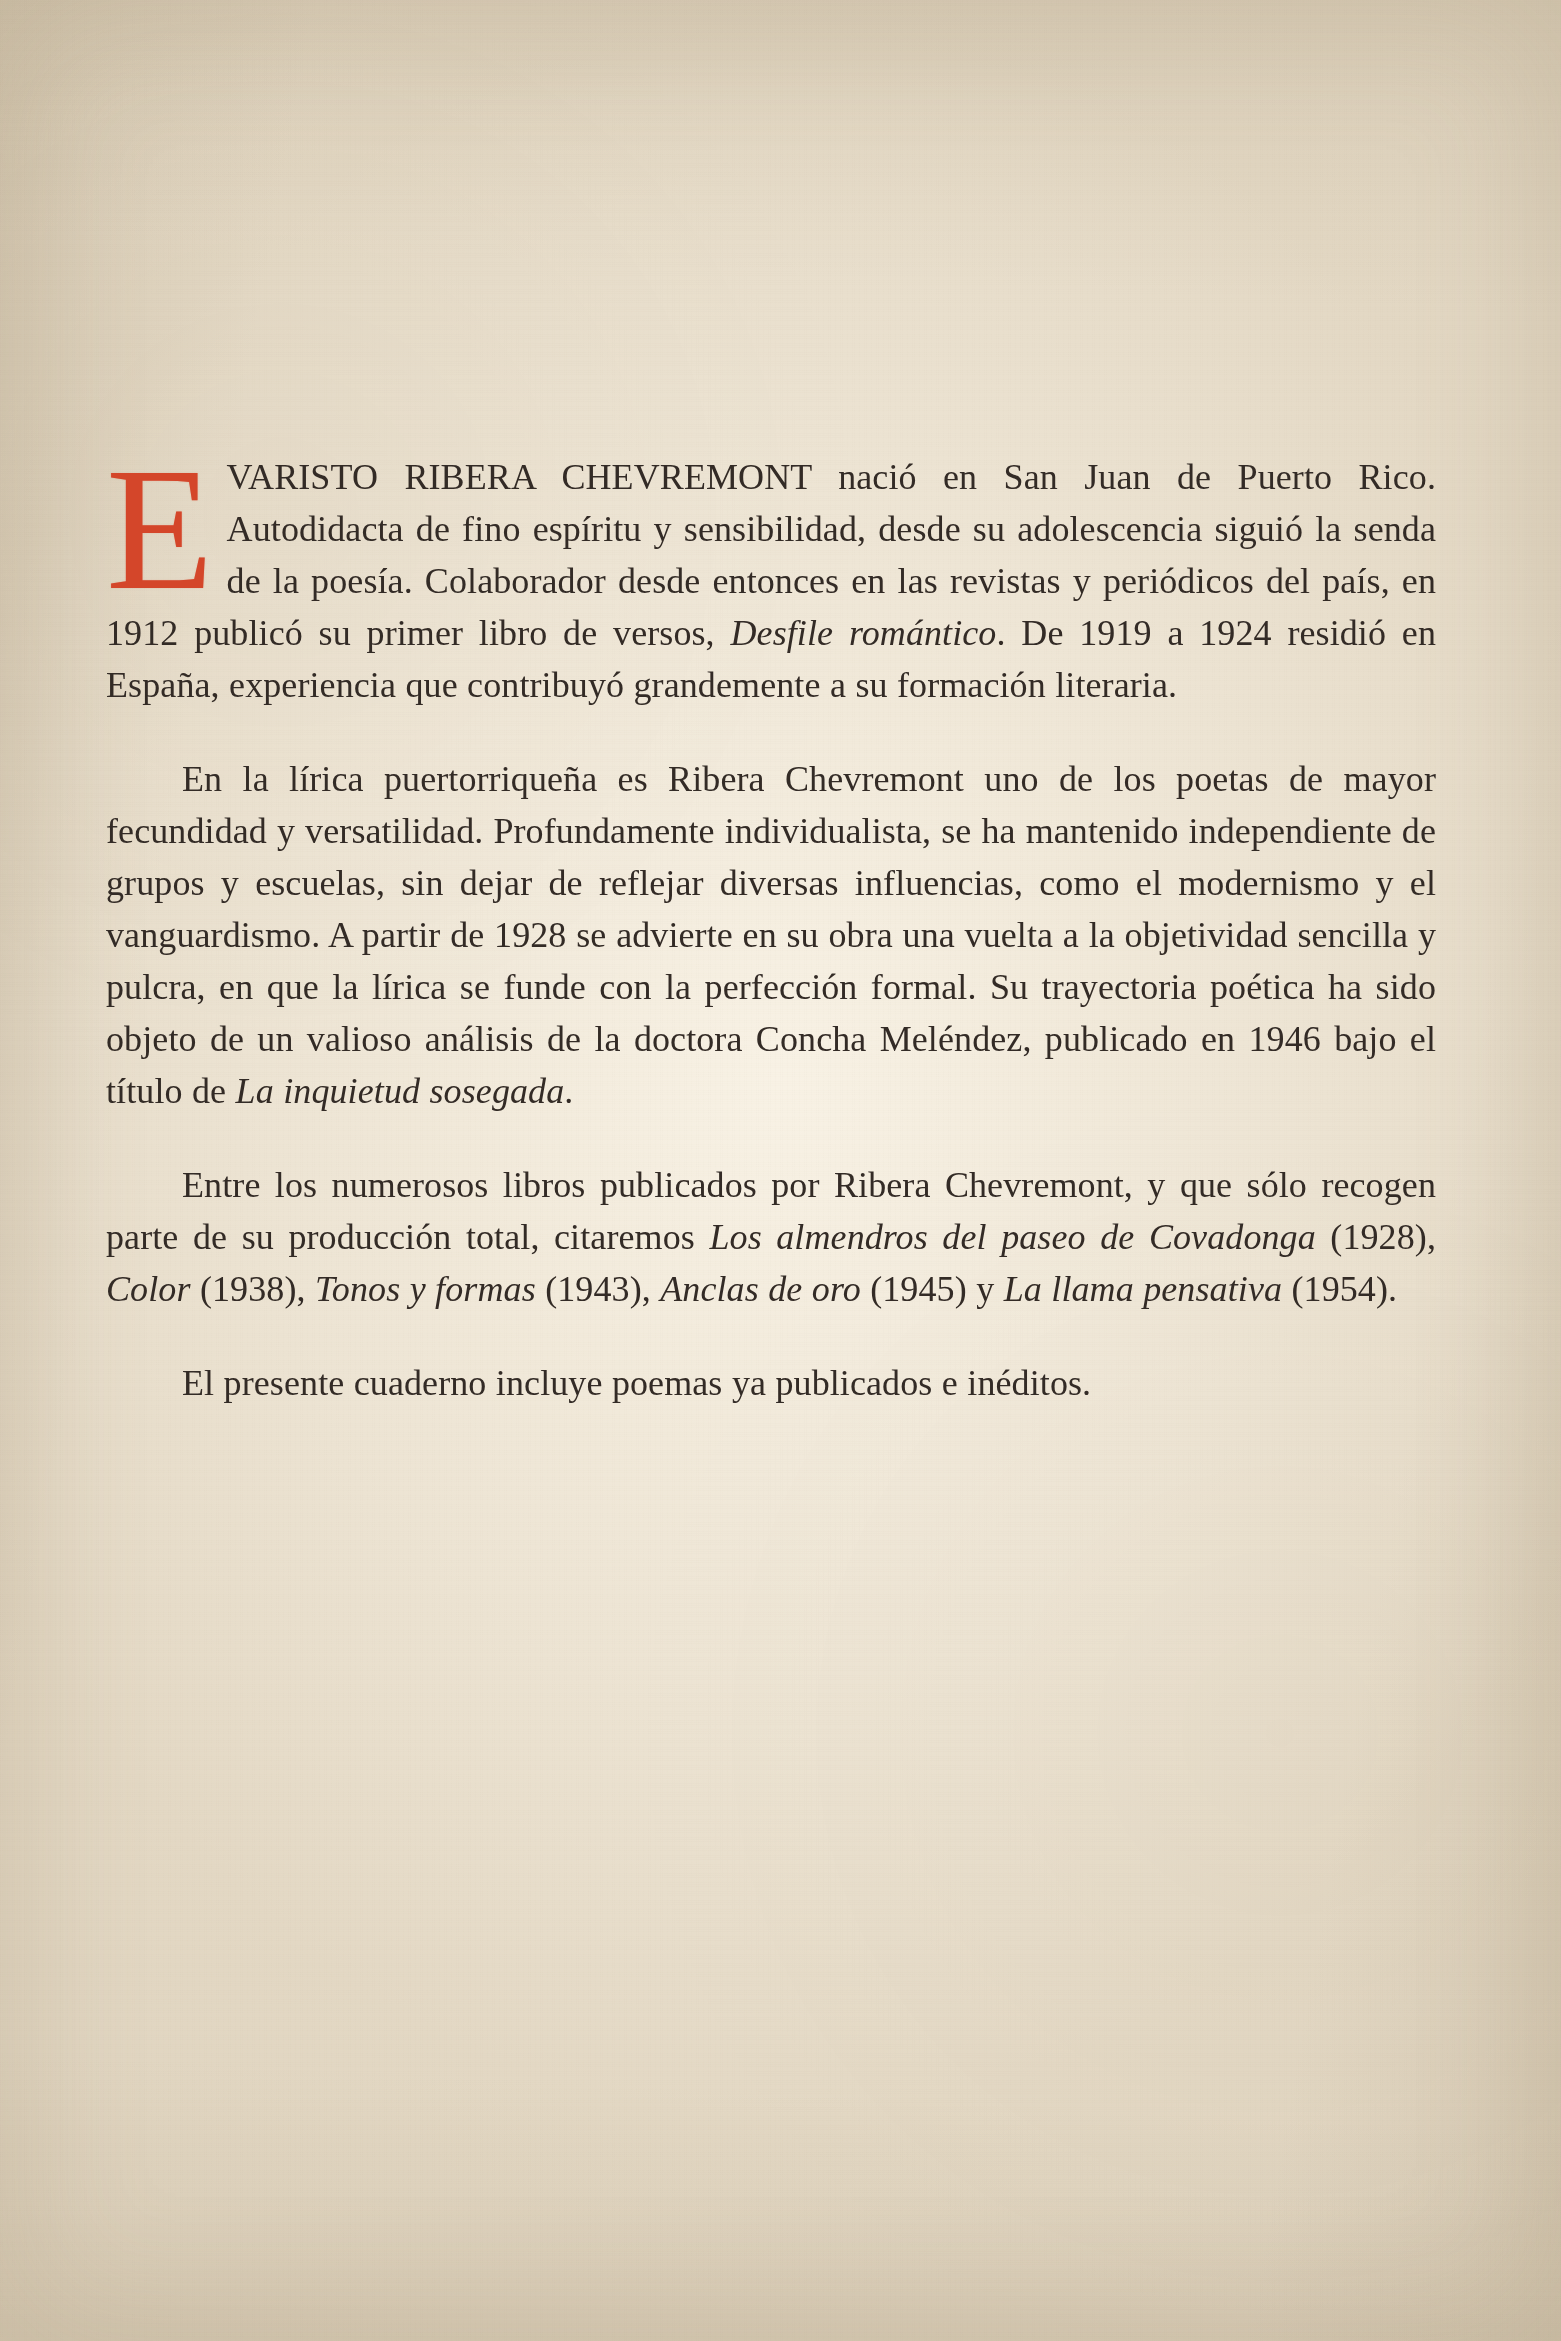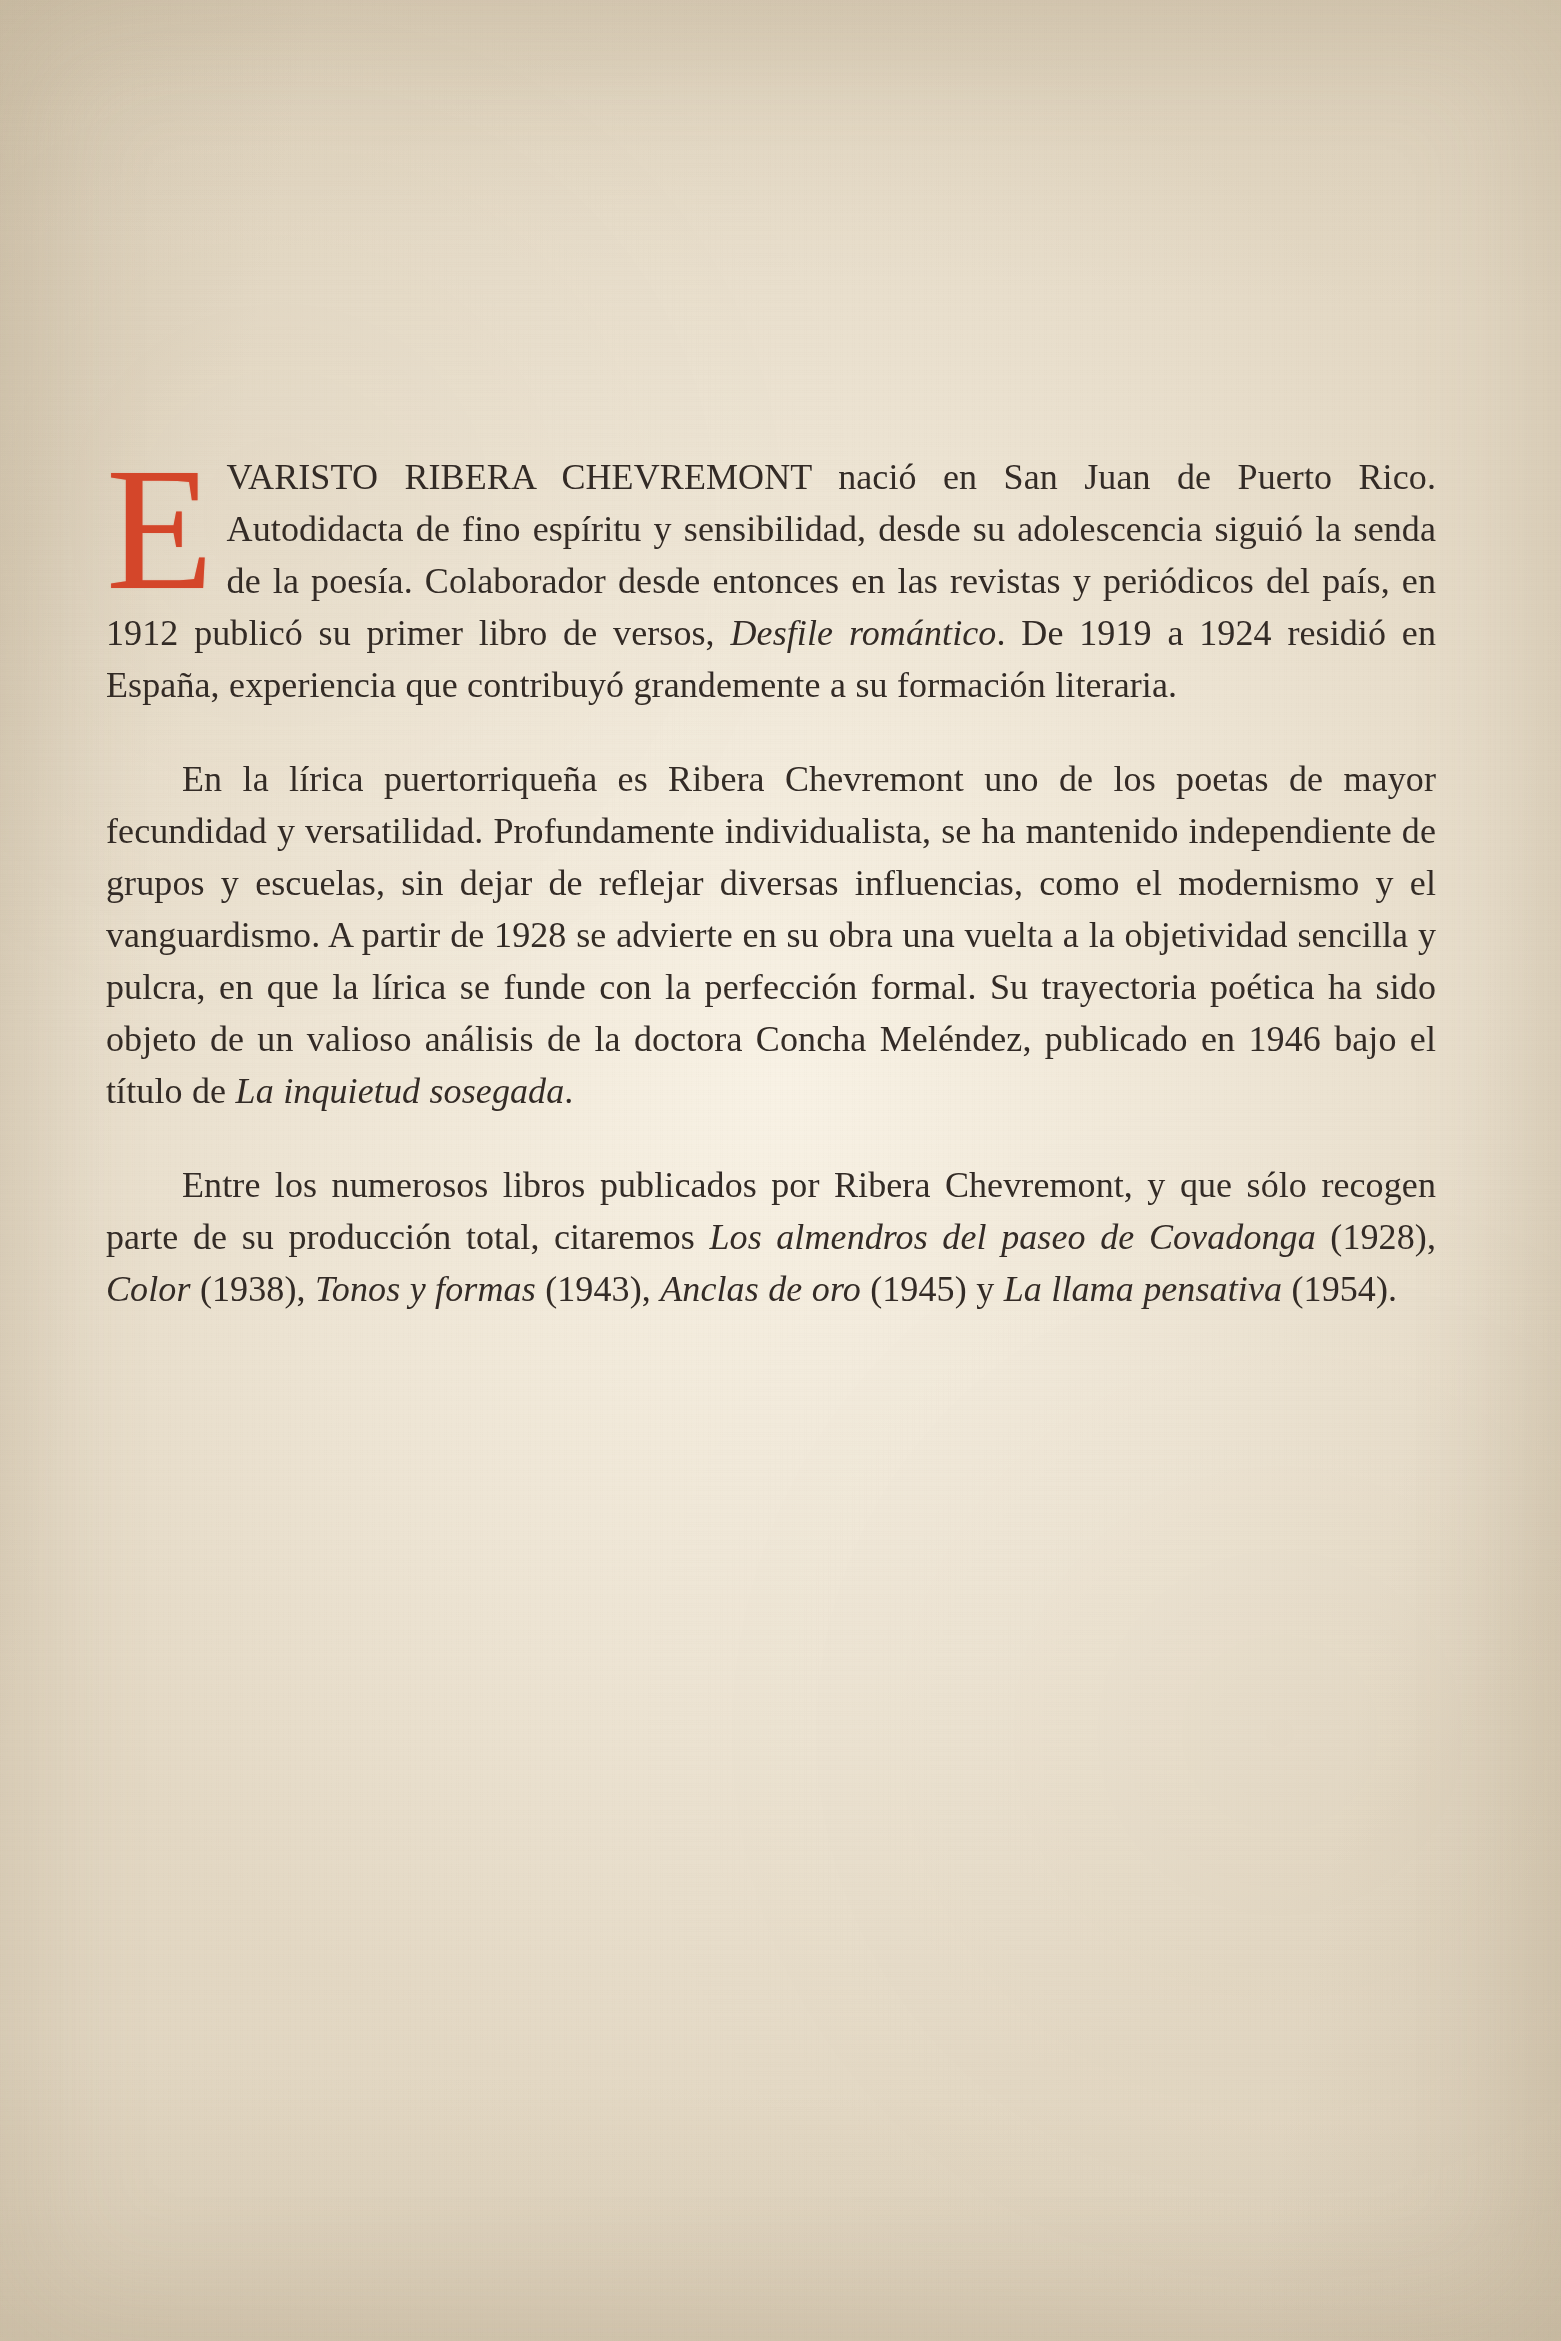--- a/index.html
+++ b/index.html
@@ -99,16 +99,19 @@
     </p>
 
     <p class="para indent">
       <span>En la lírica puertorriqueña es Ribera Chevremont uno de los poetas de mayor fecundidad y versatilidad. Profundamente individualista, se ha mantenido independiente de grupos y escuelas, sin dejar de reflejar diversas influencias, como el modernismo y el vanguardismo. A partir de 1928 se advierte en su obra una vuelta a la objetividad sencilla y pulcra, en que la lírica se funde con la perfección formal. Su trayectoria poética ha sido objeto de un valioso análisis de la doctora Concha Meléndez, publicado en 1946 bajo el título de </span><em class="title">La inquietud sosegada</em><span>.</span>
     </p>
 
     <p class="para indent">
       <span>Entre los numerosos libros publicados por Ribera Chevremont, y que sólo recogen parte de su producción total, citaremos </span><em class="title">Los almendros del paseo de Covadonga</em><span> (1928), </span><em class="title">Color</em><span> (1938), </span><em class="title">Tonos y formas</em><span> (1943), </span><em class="title">Anclas de oro</em><span> (1945) y </span><em class="title">La llama pensativa</em><span> (1954).</span>
     </p>
 
+    <p class="para indent">
+      <span>El presente cuaderno incluye poemas ya publicados e inéditos.</span>
+    </p>
 
   </div>
 </div>
 
 
 </body></html>

